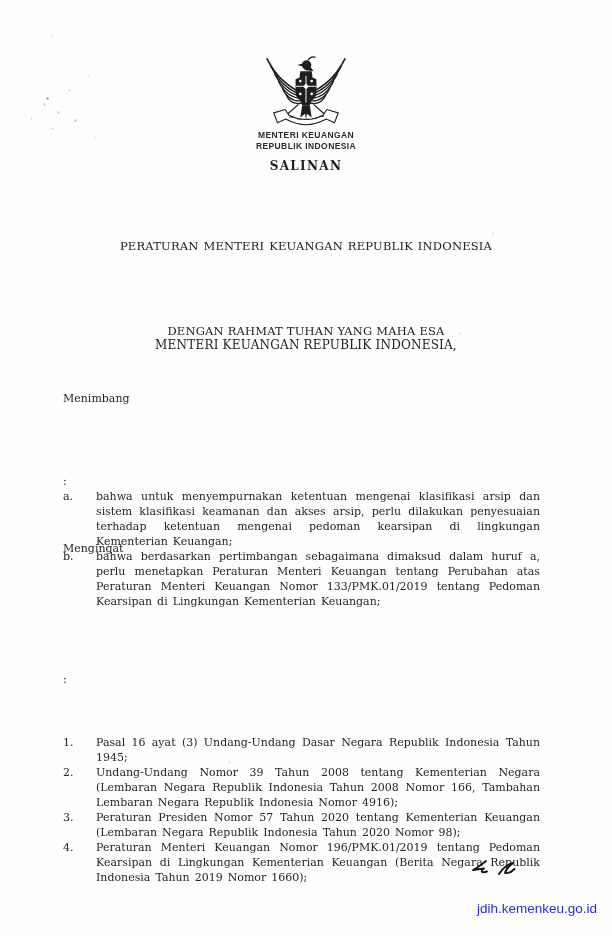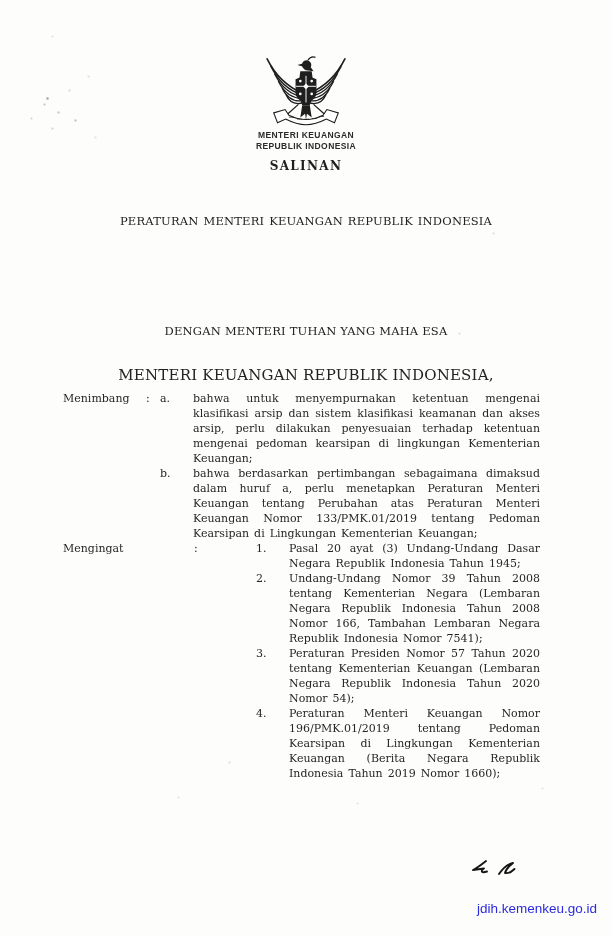--- a/index.html
+++ b/index.html
@@ -29,35 +29,36 @@
   }
   .salinan{
     top:159px;
     font-size:12px;
     font-weight:bold;
     letter-spacing:1.3px;
     color:#1f1f1f;
   }
 
   .title-block{
-    top:215px;
+    top:240px;
     font-size:11.5px;
     line-height:13.2px;
     letter-spacing:0.2px;
     word-spacing:1px;
     color:#222;
   }
   .invocation{top:324px;font-size:11.5px;letter-spacing:0.2px;color:#222;}
-  .authority{top:366px;font-size:15px;letter-spacing:0.2px;color:#222;}
+  .authority{top:338px;font-size:12px;letter-spacing:0.2px;color:#222;}
 
   .clause{
     position:absolute;left:63px;width:477px;
     display:flex;
     font-size:11px;line-height:15px;
     color:#262626;
+    flex-direction:column;
   }
   .clause .label{width:83px;flex:0 0 83px;}
   .clause .colon{width:14px;flex:0 0 14px;}
   .clause .items{flex:1;}
   .clause .item{display:flex;}
   .clause .marker{width:33px;flex:0 0 33px;}
   .clause .text{
     flex:1;
     text-align:justify;
     word-spacing:1.5px;
@@ -149,21 +150,21 @@
 
   <div class="centered ministry">
     <div>MENTERI KEUANGAN</div>
     <div>REPUBLIK INDONESIA</div>
   </div>
 
   <div class="centered title-block">
     <div>PERATURAN MENTERI KEUANGAN REPUBLIK INDONESIA</div>
   </div>
 
-  <div class="centered invocation">DENGAN MENTERI TUHAN YANG MAHA ESA</div>
+  <div class="centered invocation">DENGAN RAHMAT TUHAN YANG MAHA ESA</div>
   <div class="centered authority">MENTERI KEUANGAN REPUBLIK INDONESIA,</div>
 
   <div class="clause considering">
     <div class="label">Menimbang</div>
     <div class="colon">:</div>
     <div class="items">
       <div class="item">
         <div class="marker">a.</div>
         <div class="text">bahwa untuk menyempurnakan ketentuan mengenai klasifikasi arsip dan sistem klasifikasi keamanan dan akses arsip, perlu dilakukan penyesuaian terhadap ketentuan mengenai pedoman kearsipan di lingkungan Kementerian Keuangan;</div>
       </div>
@@ -173,29 +174,29 @@
       </div>
     </div>
   </div>
 
   <div class="clause recalling">
     <div class="label">Mengingat</div>
     <div class="colon">:</div>
     <div class="items">
       <div class="item">
         <div class="marker">1.</div>
-        <div class="text">Pasal 20 ayat (3) Undang-Undang Dasar Negara Republik Indonesia Tahun 1945;</div>
+        <div class="text">Pasal 16 ayat (3) Undang-Undang Dasar Negara Republik Indonesia Tahun 1945;</div>
       </div>
       <div class="item">
         <div class="marker">2.</div>
-        <div class="text">Undang-Undang Nomor 39 Tahun 2008 tentang Kementerian Negara (Lembaran Negara Republik Indonesia Tahun 2008 Nomor 166, Tambahan Lembaran Negara Republik Indonesia Nomor 7541);</div>
+        <div class="text">Undang-Undang Nomor 39 Tahun 2008 tentang Kementerian Negara (Lembaran Negara Republik Indonesia Tahun 2008 Nomor 166, Tambahan Lembaran Negara Republik Indonesia Nomor 4916);</div>
       </div>
       <div class="item">
         <div class="marker">3.</div>
-        <div class="text">Peraturan Presiden Nomor 57 Tahun 2020 tentang Kementerian Keuangan (Lembaran Negara Republik Indonesia Tahun 2020 Nomor 54);</div>
+        <div class="text">Peraturan Presiden Nomor 57 Tahun 2020 tentang Kementerian Keuangan (Lembaran Negara Republik Indonesia Tahun 2020 Nomor 98);</div>
       </div>
       <div class="item">
         <div class="marker">4.</div>
         <div class="text">Peraturan Menteri Keuangan Nomor 196/PMK.01/2019 tentang Pedoman Kearsipan di Lingkungan Kementerian Keuangan (Berita Negara Republik Indonesia Tahun 2019 Nomor 1660);</div>
       </div>
     </div>
   </div>
 
   <div class="paraf">
     <svg width="58" height="26" viewBox="0 0 58 26">

